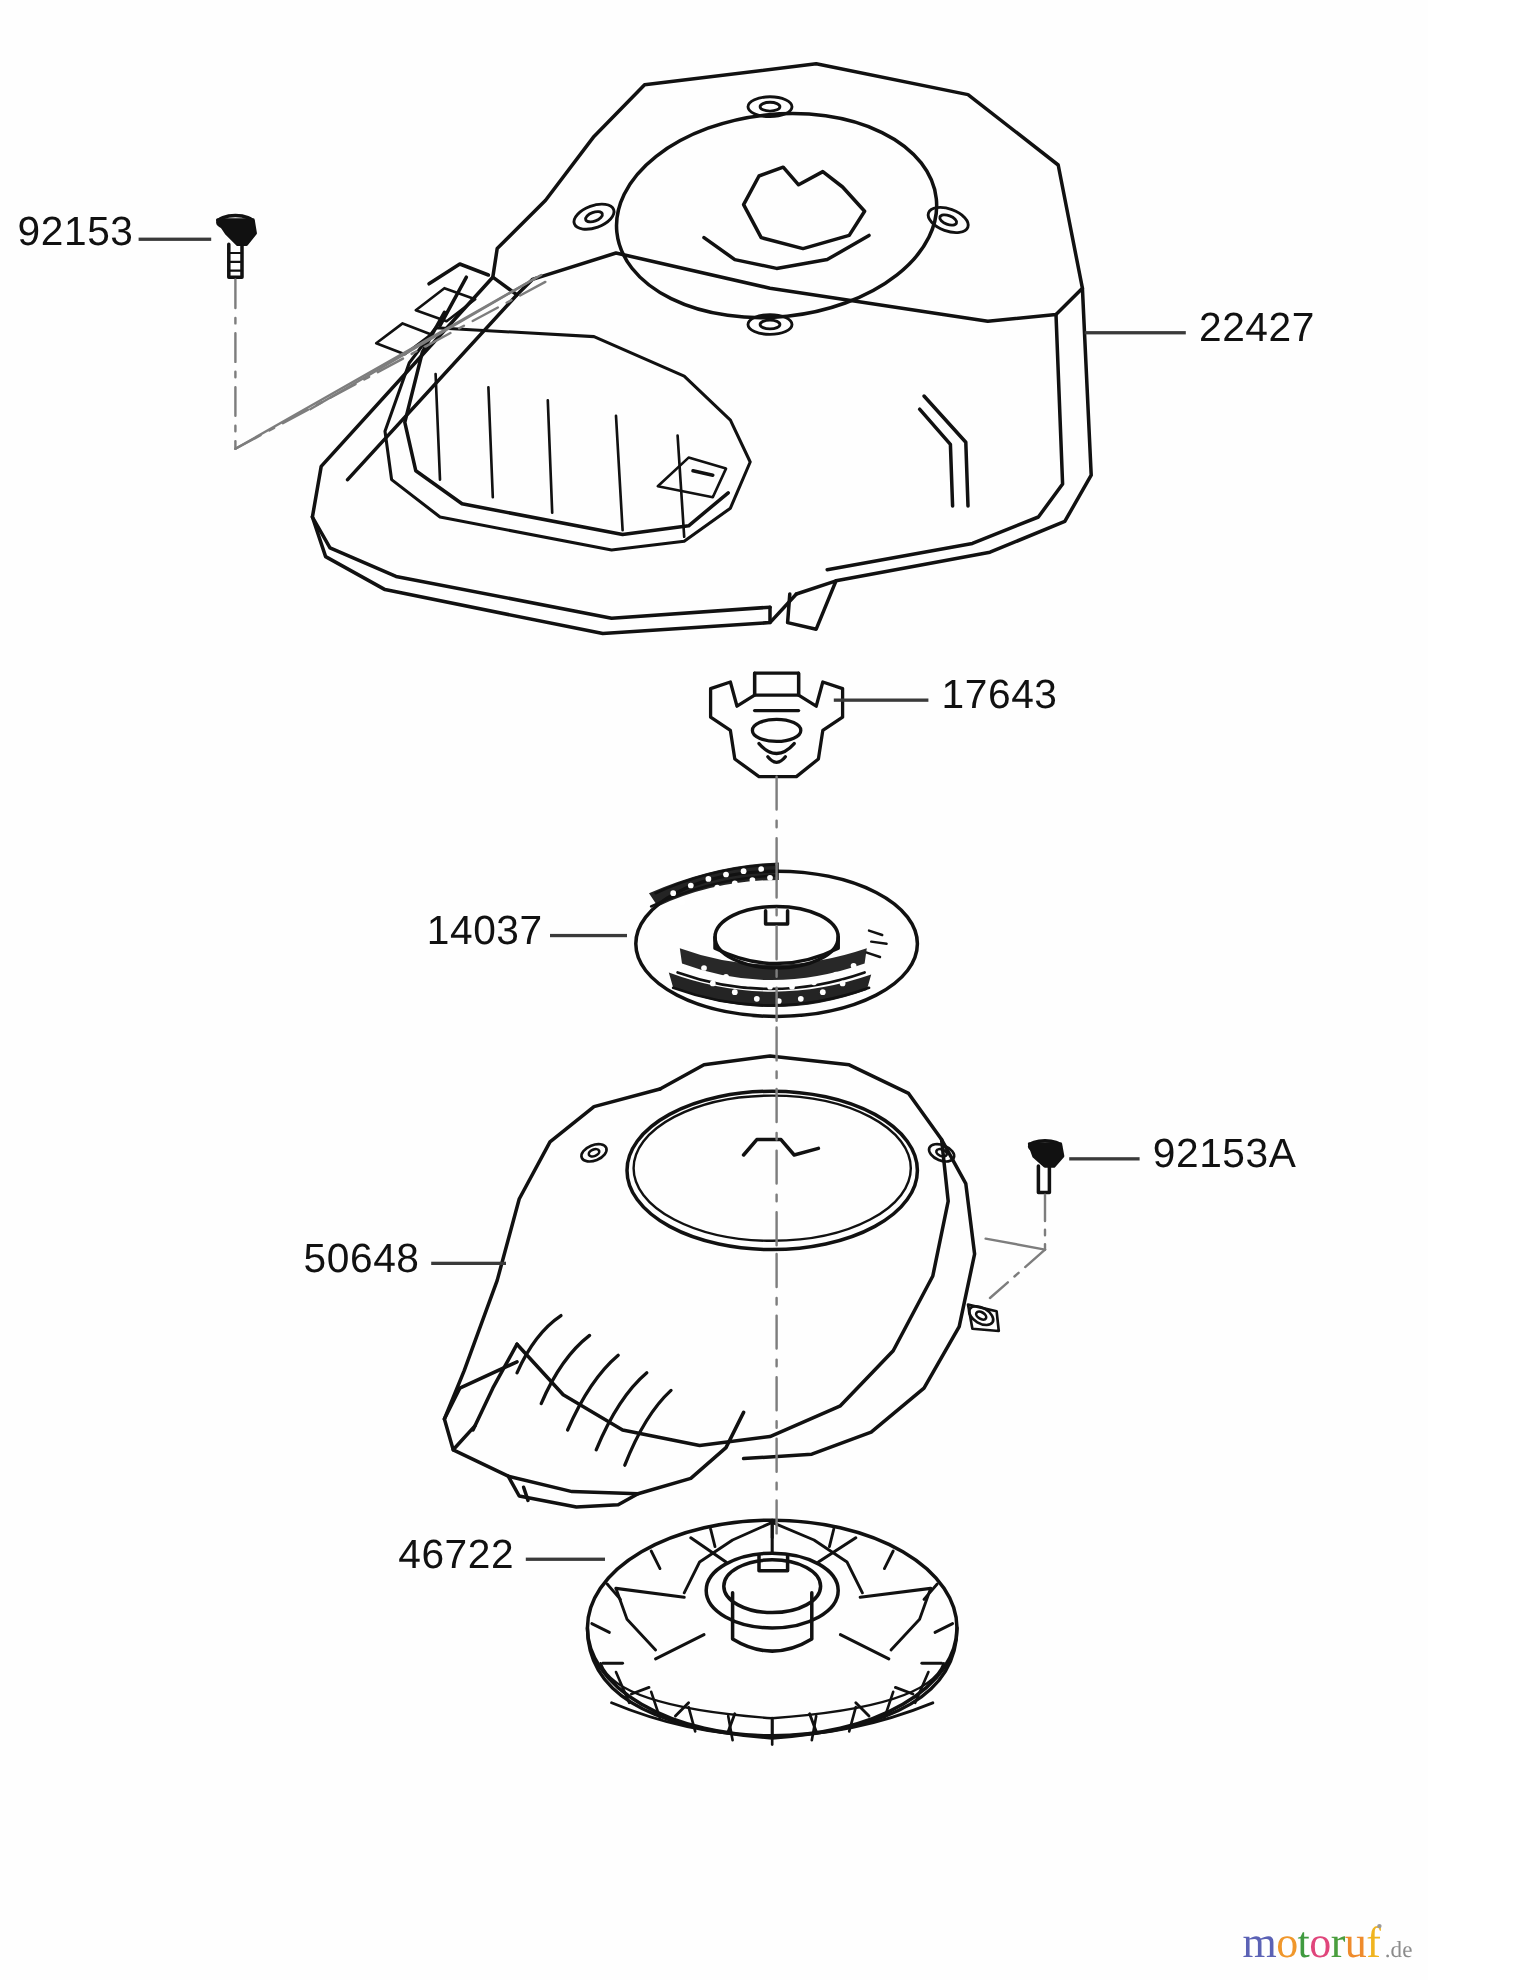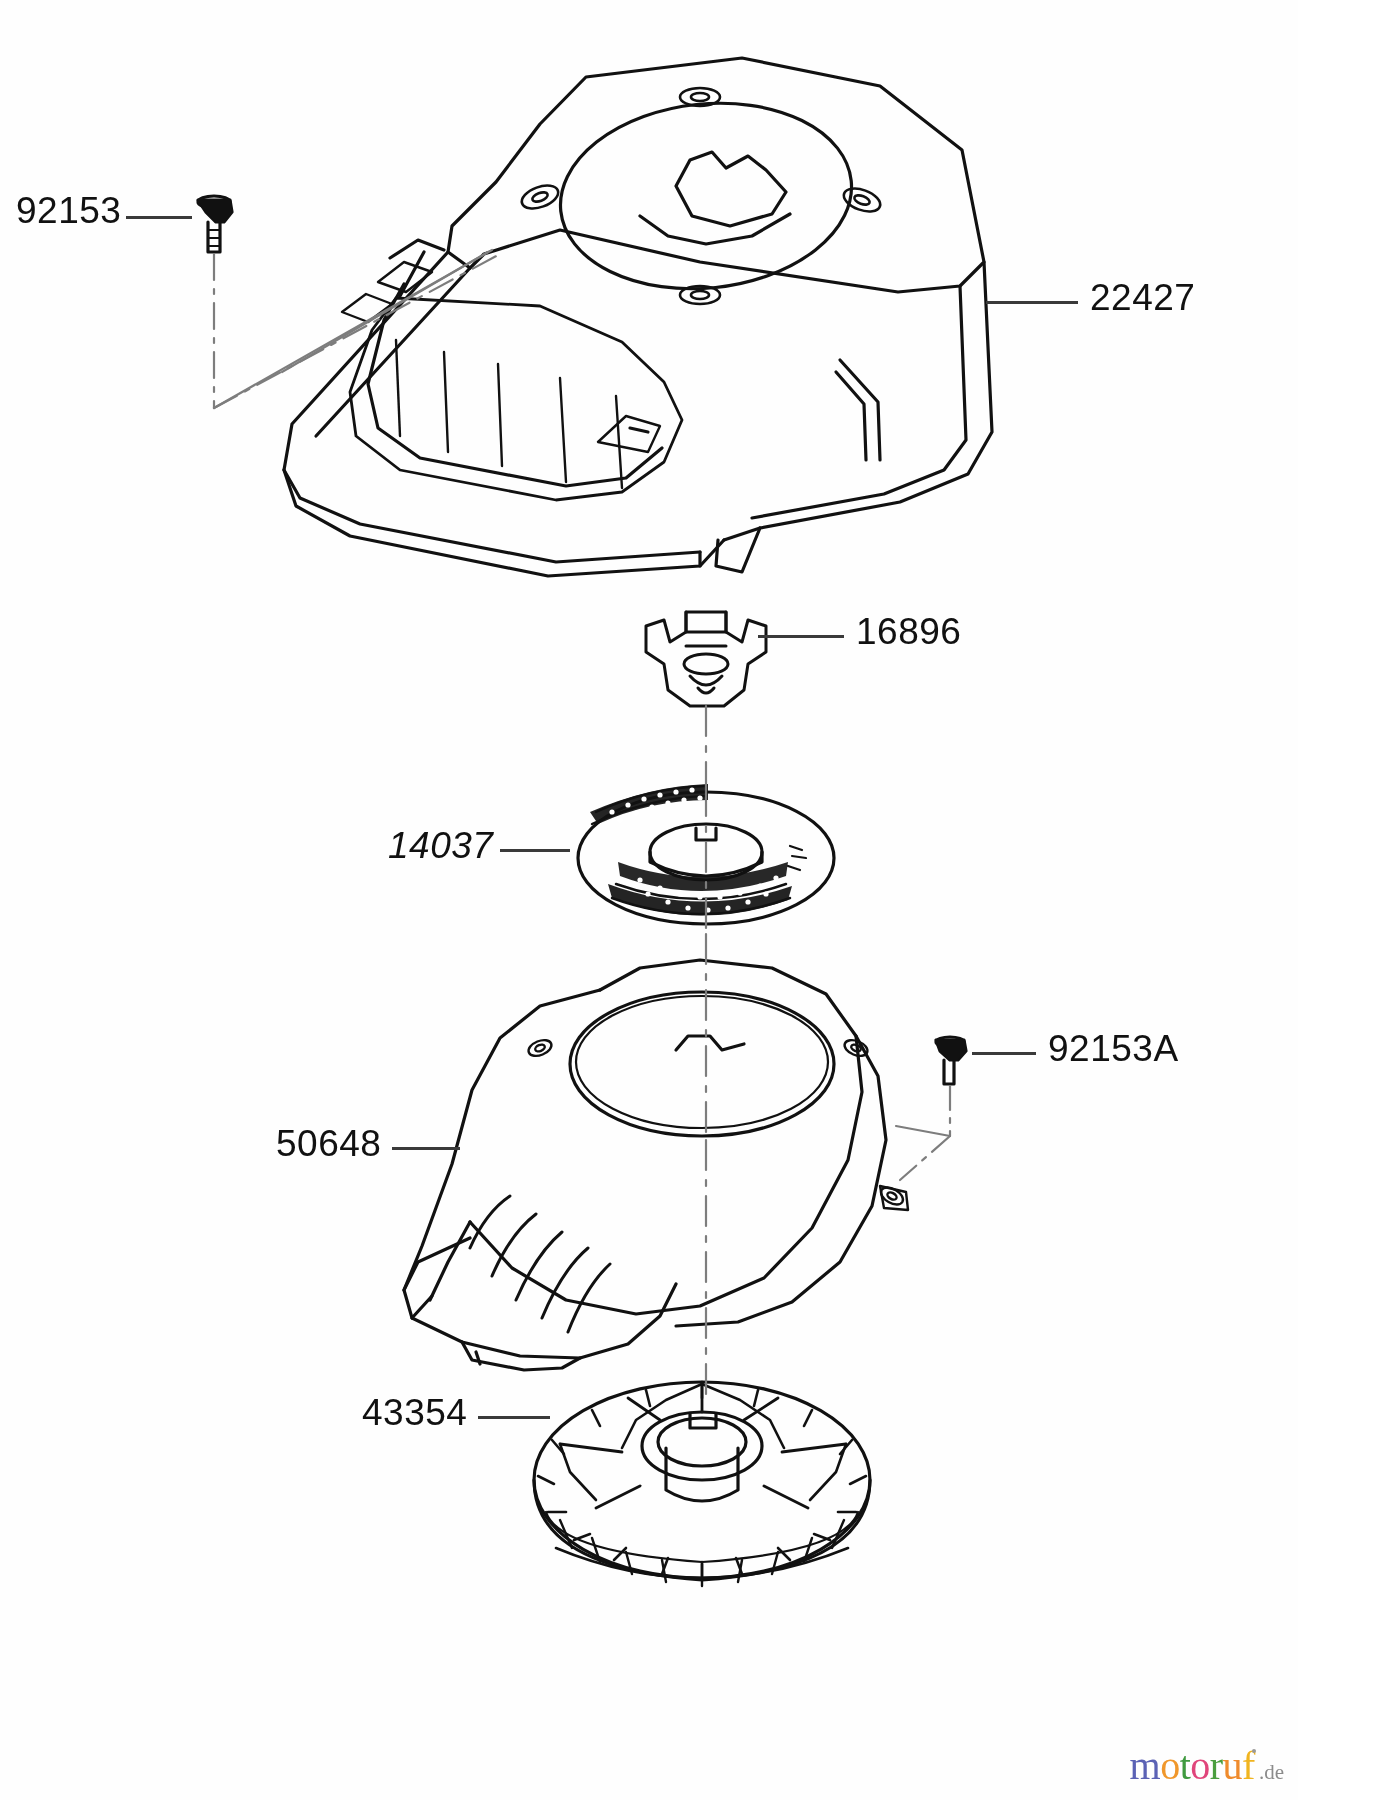--- a/index.html
+++ b/index.html
@@ -338,27 +338,27 @@
         <path d="M896,1126 L950,1136"></path>
       </g>
     </g>
   </svg>
 
   <div id="callouts-layer">
       <div class="callout" style="left: 16px; top: 192px;">92153</div>
       <div class="leader" style="left: 126px; top: 216px; width: 66px; border-top-color: rgb(58, 58, 58);"></div>
       <div class="callout" style="left: 1090px; top: 279px;">22427</div>
       <div class="leader" style="left: 986px; top: 301px; width: 92px; border-top-color: rgb(58, 58, 58);"></div>
-      <div class="callout" style="left: 856px; top: 613px;">16896</div>
+      <div class="callout" style="left: 856px; top: 613px;">17643</div>
       <div class="leader" style="left: 758px; top: 635px; width: 86px; border-top-color: rgb(58, 58, 58);"></div>
-      <div class="callout" style="left: 388px; top: 827px; font-style: italic;">14037</div>
+      <div class="callout" style="left: 388px; top: 827px;">14037</div>
       <div class="leader" style="left: 500px; top: 849px; width: 70px; border-top-color: rgb(58, 58, 58);"></div>
       <div class="callout" style="left: 1048px; top: 1030px;">92153A</div>
       <div class="leader" style="left: 972px; top: 1052px; width: 64px; border-top-color: rgb(58, 58, 58);"></div>
       <div class="callout" style="left: 276px; top: 1125px;">50648</div>
       <div class="leader" style="left: 392px; top: 1147px; width: 68px; border-top-color: rgb(58, 58, 58);"></div>
-      <div class="callout" style="left: 362px; top: 1394px;">43354</div>
+      <div class="callout" style="left: 362px; top: 1394px;">46722</div>
       <div class="leader" style="left: 478px; top: 1416px; width: 72px; border-top-color: rgb(58, 58, 58);"></div>
     </div>
 
   <div id="watermark"><span class="wm-l" style="color: rgb(91, 98, 181);">m</span><span class="wm-l" style="color: rgb(240, 151, 43);">o</span><span class="wm-l" style="color: rgb(63, 154, 63);">t</span><span class="wm-l" style="color: rgb(224, 69, 123);">o</span><span class="wm-l" style="color: rgb(74, 158, 62);">r</span><span class="wm-l" style="color: rgb(239, 139, 44);">u</span><span class="wm-l" style="color: rgb(240, 180, 31);">f</span><span class="wm-dot"></span><span class="wm-tld" style="color: rgb(139, 139, 139);">.de</span></div>
 
 </div>
 
 </body></html>

